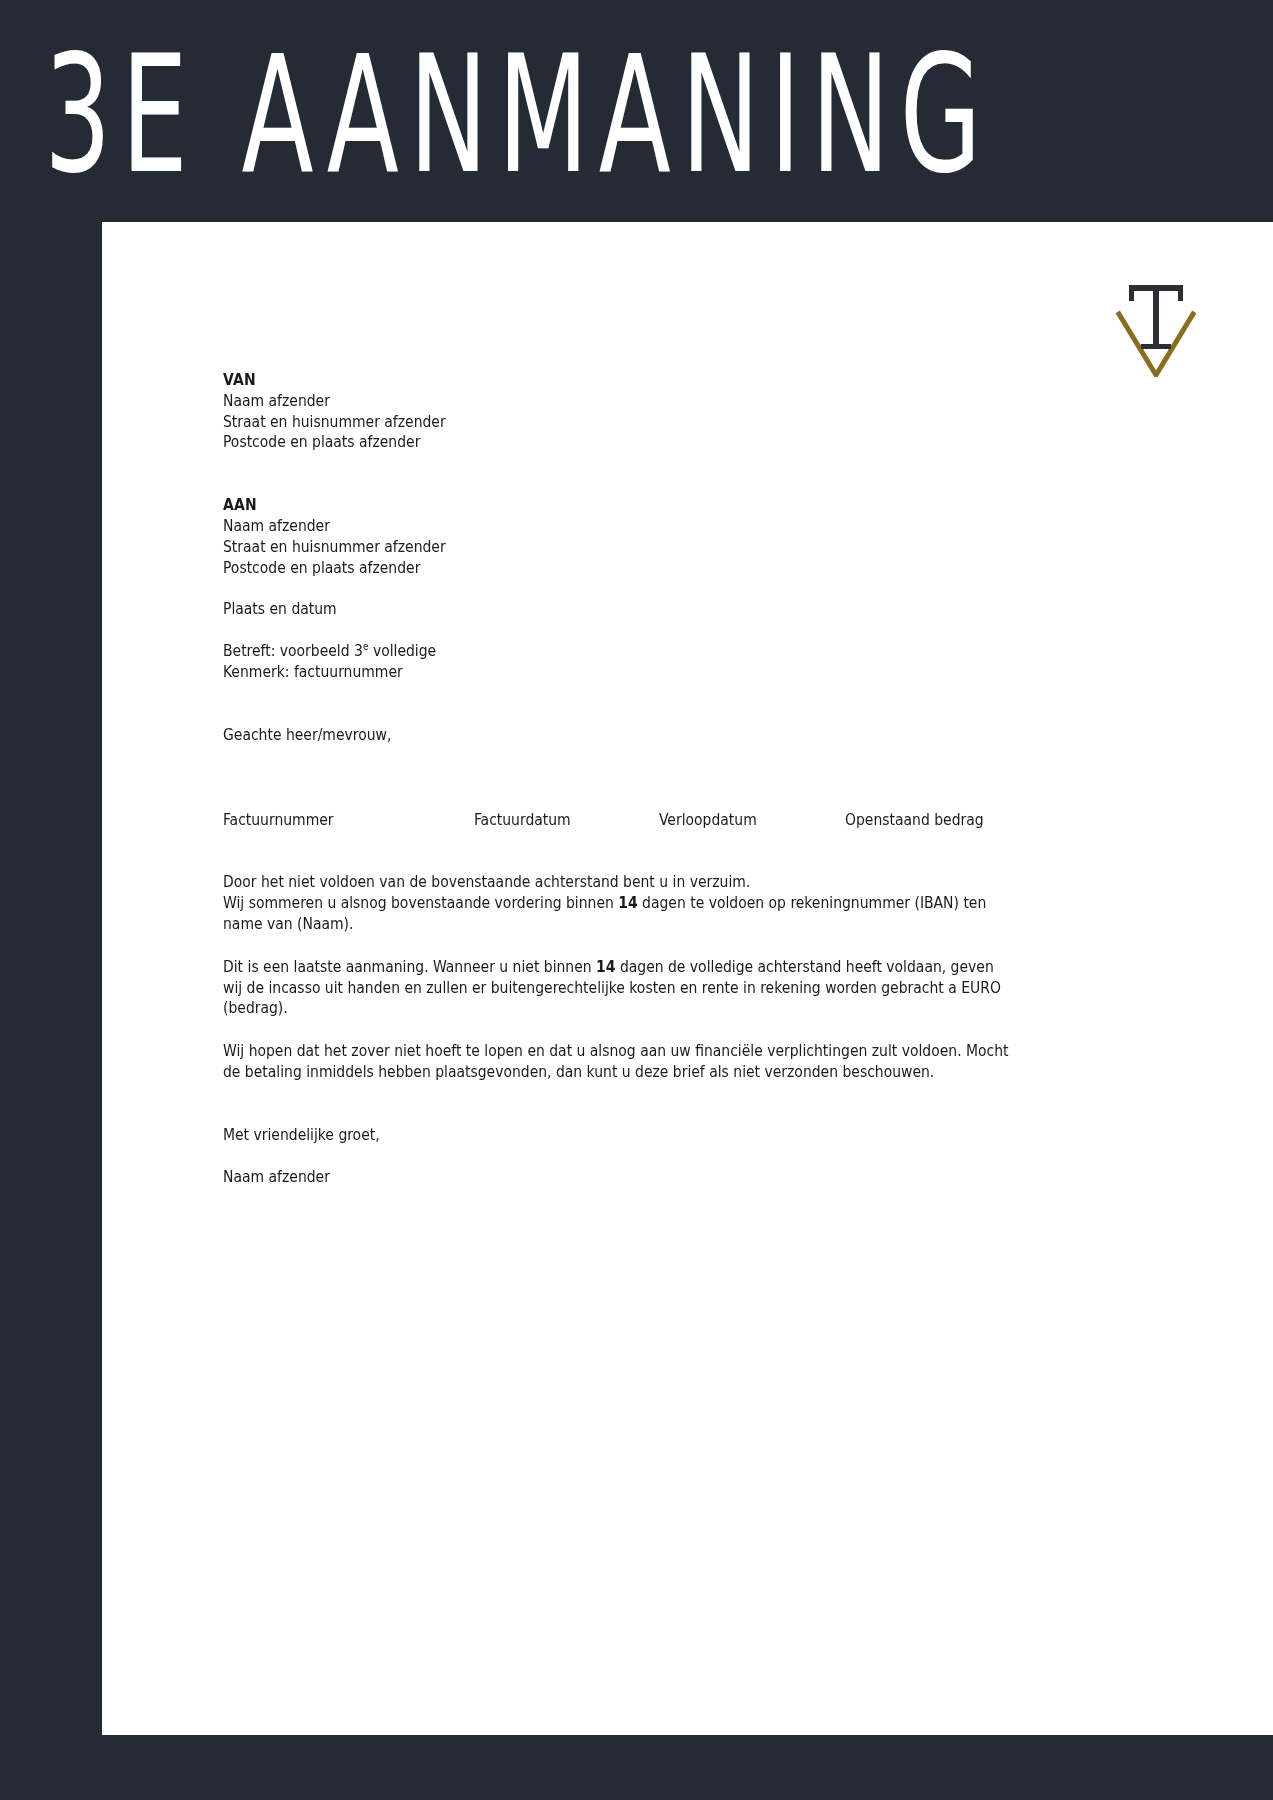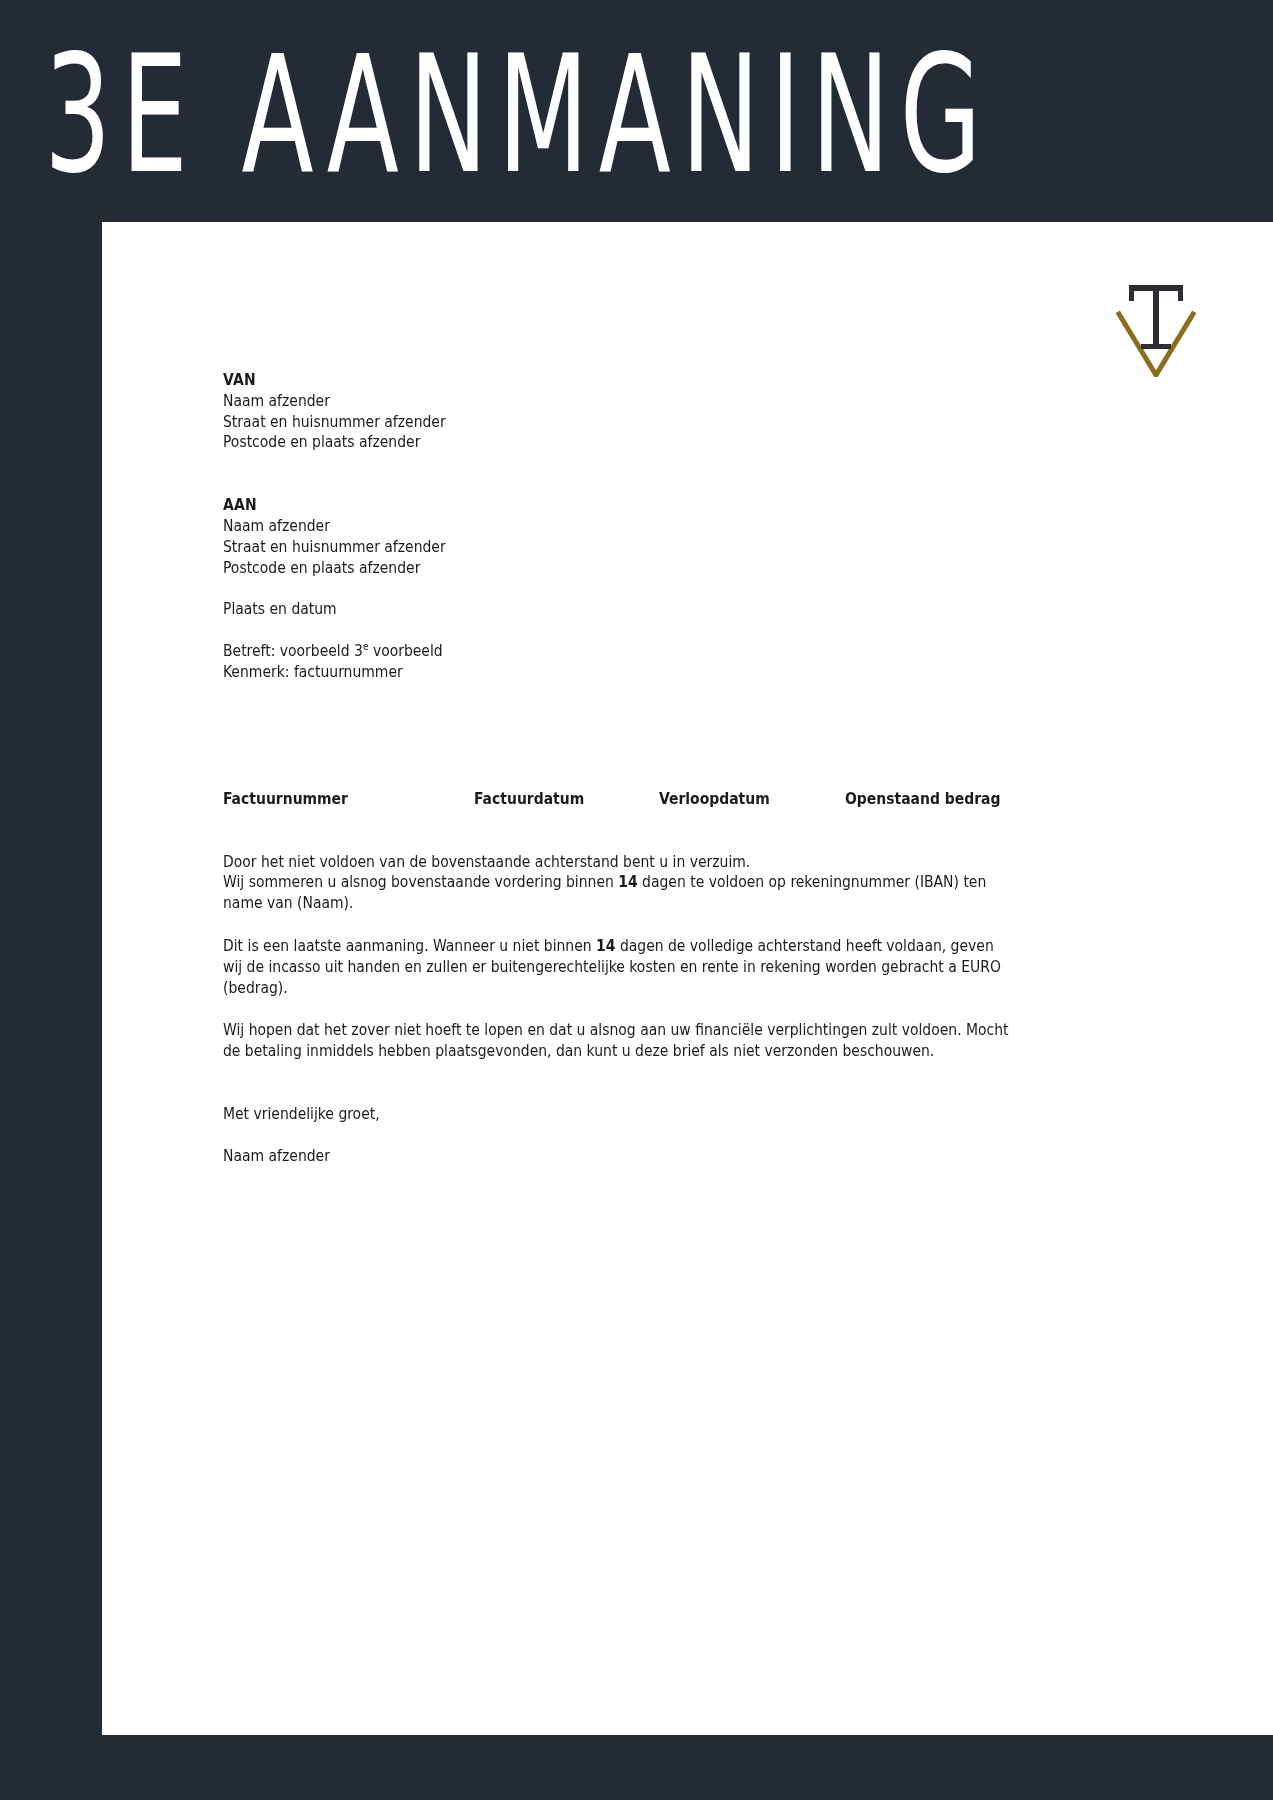--- a/index.html
+++ b/index.html
@@ -91,21 +91,21 @@
   }
 
   
   .inv-table {
     width: 100%;
     border-collapse: collapse;
     table-layout: fixed;
   }
   .inv-table th {
     text-align: left;
-    font-weight: 700;
+    font-weight: 400;
     font-size: 15.5px;
     padding: 0;
     color: #1b1b1b;
     white-space: nowrap;
   }
   .col-a { width: 251px; }
   .col-b { width: 185px; }
   .col-c { width: 186px; }
   .col-d { width: 168px; }
 
@@ -152,25 +152,26 @@
       <div class="blk">Straat en huisnummer afzender</div>
       <div class="blk">Postcode en plaats afzender</div>
     </div>
 
     <div class="gap-md"></div>
 
     <div class="blk">Plaats en datum</div>
 
     <div class="gap-md"></div>
 
-    <div class="blk"><span>Betreft: voorbeeld 3</span><sup class="ord">e</sup><span> voorbeeld</span></div>
+    <div class="blk"><span>Betreft: voorbeeld 3</span><sup class="ord">e</sup><span> volledige</span></div>
     <div class="blk">Kenmerk: factuurnummer</div>
 
     <div class="gap-xl"></div>
 
+    <div class="blk">Geachte heer/mevrouw,</div>
 
     <div class="gap-para"></div>
 
 
     <div class="gap-xl"></div>
 
     <table class="inv-table">
       <colgroup>
         <col class="col-a">
           <col class="col-b">

